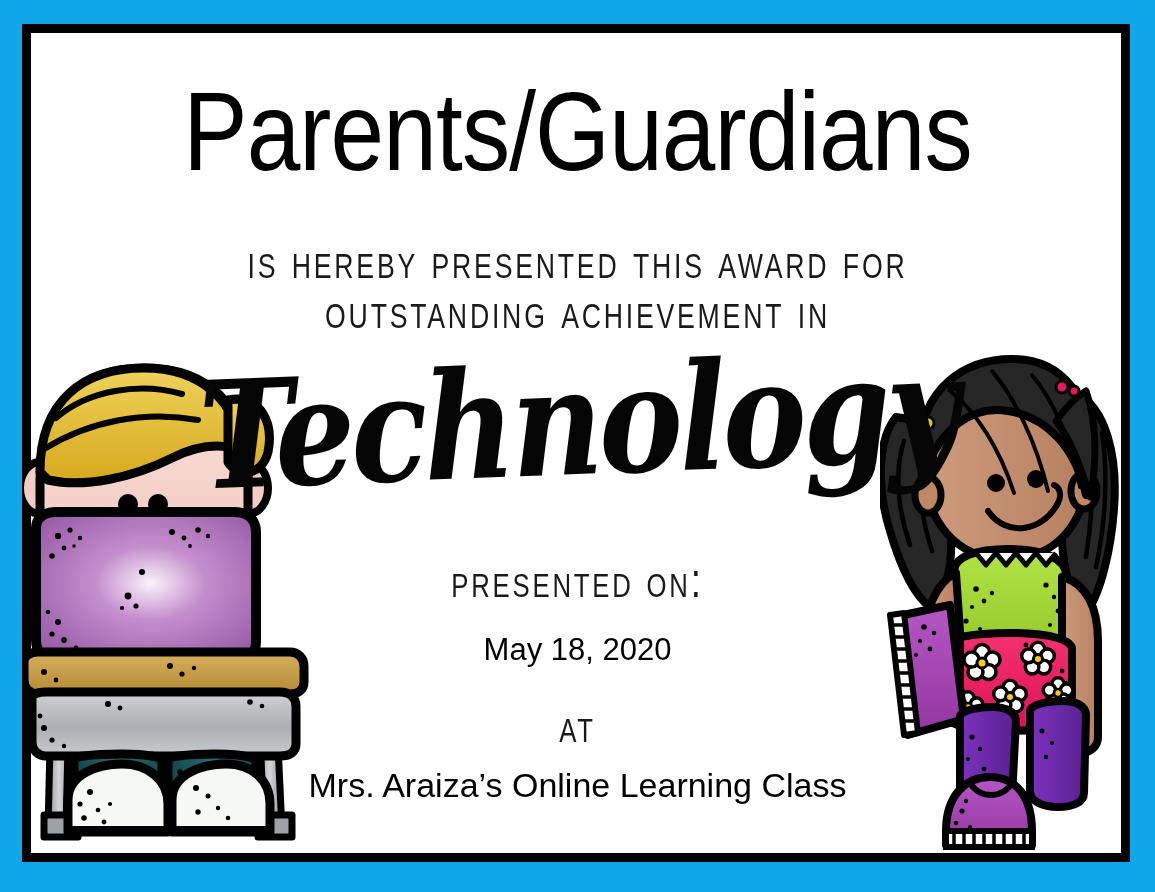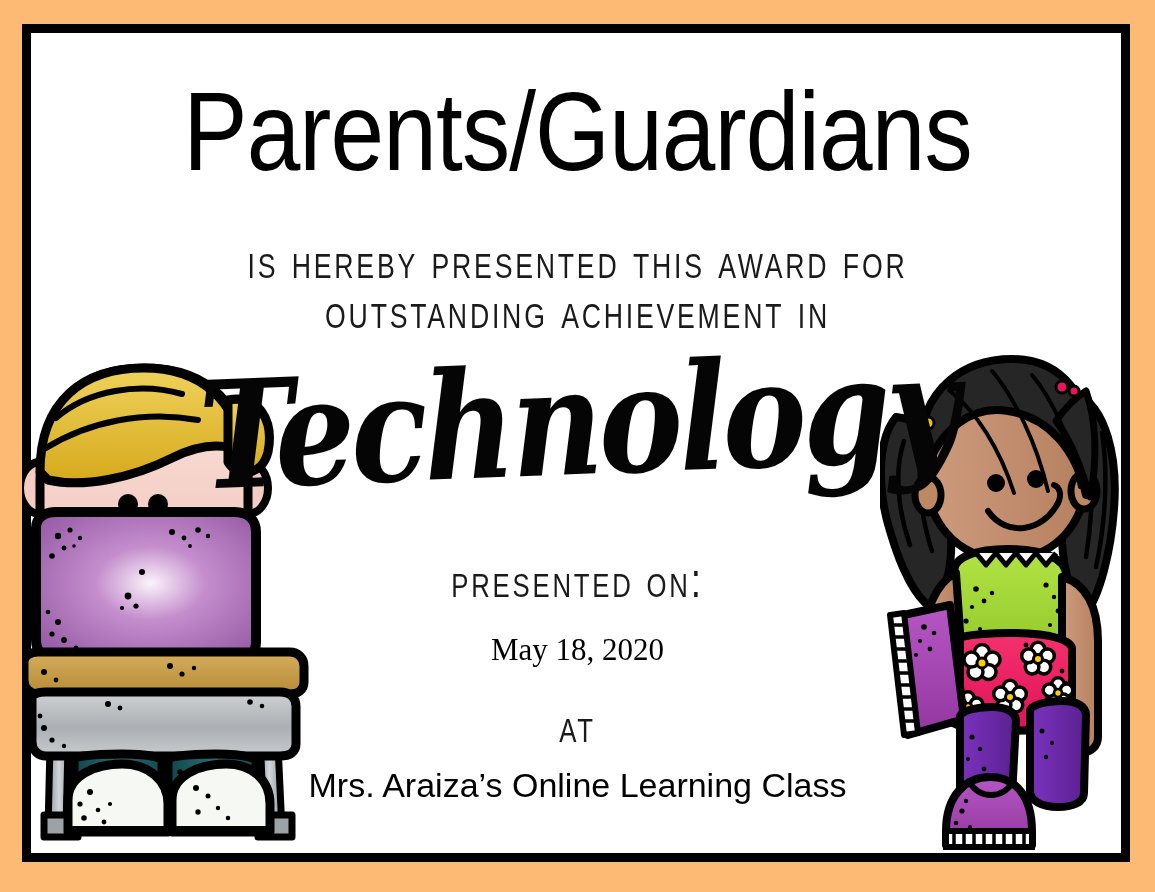--- a/index.html
+++ b/index.html
@@ -11,21 +11,21 @@
     width: 1155px;
     height: 892px;
     font-family: "Liberation Sans", sans-serif;
     overflow: hidden;
   }
 
   #certificate {
     position: relative;
     width: 1155px;
     height: 892px;
-    background: #fdba74;
+    background: #0ea5e9;
   }
 
   
   #frame {
     position: absolute;
     left: 22px;
     top: 24px;
     width: 1108px;
     height: 838px;
     border: 9px solid #000000;
@@ -104,21 +104,21 @@
     font-variant: small-caps;
     text-transform: lowercase;
     transform: scaleY(1.2) scaleX(0.92);
   }
 
   .presented-date {
     position: absolute;
     left: 0;
     right: 0;
     top: 633px;
-    font-family: Liberation Serif, serif;
+    font-family: Liberation Sans, sans-serif;
     font-size: 31px;
     line-height: 34px;
     font-weight: 400;
     color: #000000;
   }
 
   .at-label {
     position: absolute;
     left: 0;
     right: 0;

